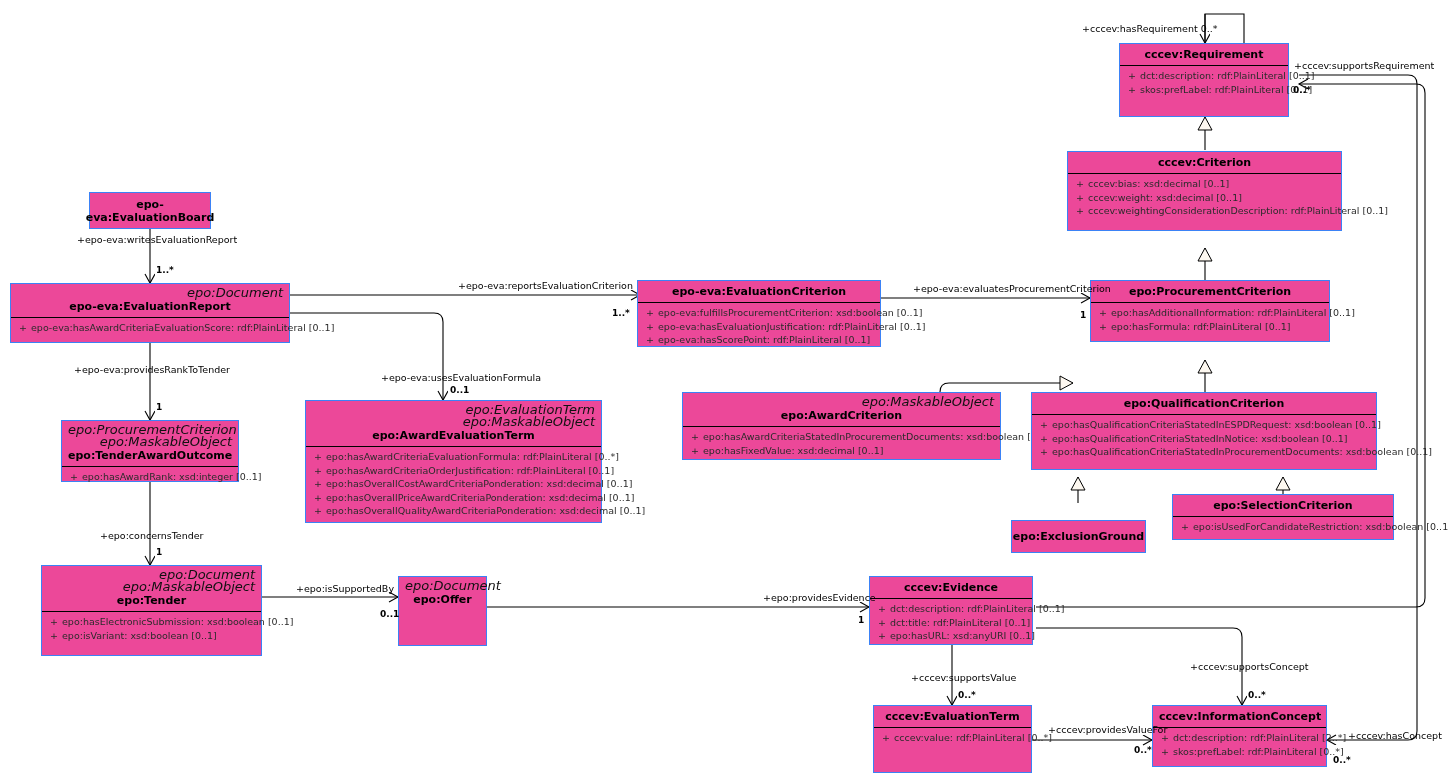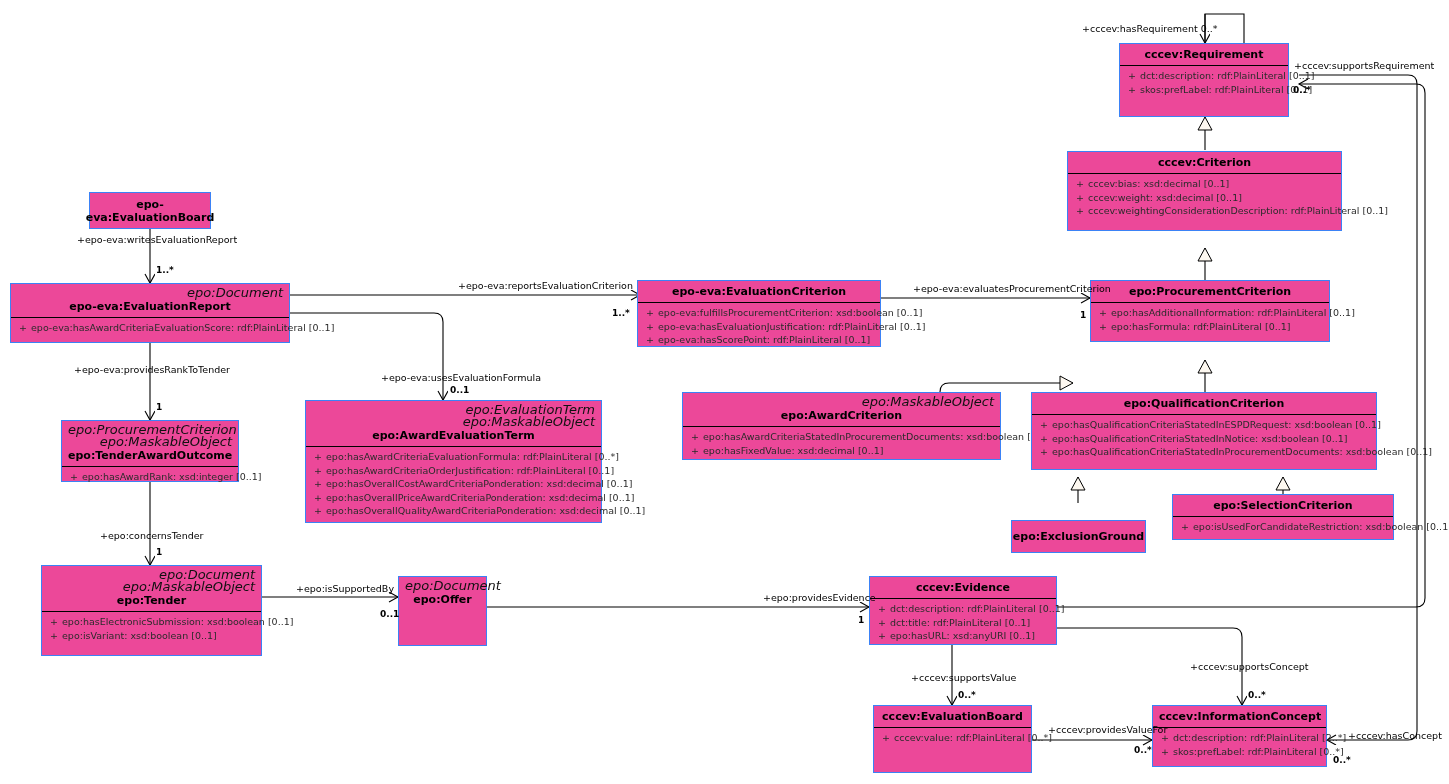--- a/index.html
+++ b/index.html
@@ -289,21 +289,21 @@
       <div class="title">epo:SelectionCriterion</div>
     </div>
     <div class="sep attrs">
       <div class="attr">
           <span class="plus">+</span>
           <span class="txt">epo:isUsedForCandidateRestriction: xsd:boolean [0..1]</span>
         </div>
     </div>
   </div>
 
-  <div class="cls" style="left:869px;top:576px;width:188px;height:69px;">
+  <div class="cls" style="left:869px;top:576px;width:164px;height:69px;">
     <div class="head">
       <div class="title">cccev:Evidence</div>
     </div>
     <div class="sep attrs">
       <div class="attr">
           <span class="plus">+</span>
           <span class="txt">dct:description: rdf:PlainLiteral [0..1]</span>
         </div>
       <div class="attr">
           <span class="plus">+</span>
@@ -311,21 +311,21 @@
         </div>
       <div class="attr">
           <span class="plus">+</span>
           <span class="txt">epo:hasURL: xsd:anyURI [0..1]</span>
         </div>
     </div>
   </div>
 
   <div class="cls" style="left:873px;top:705px;width:159px;height:68px;">
     <div class="head">
-      <div class="title">cccev:EvaluationBoard</div>
+      <div class="title">cccev:EvaluationTerm</div>
     </div>
     <div class="sep attrs">
       <div class="attr">
           <span class="plus">+</span>
           <span class="txt">cccev:value: rdf:PlainLiteral [0..*]</span>
         </div>
     </div>
   </div>
 
   <div class="cls" style="left:1152px;top:705px;width:175px;height:62px;">

